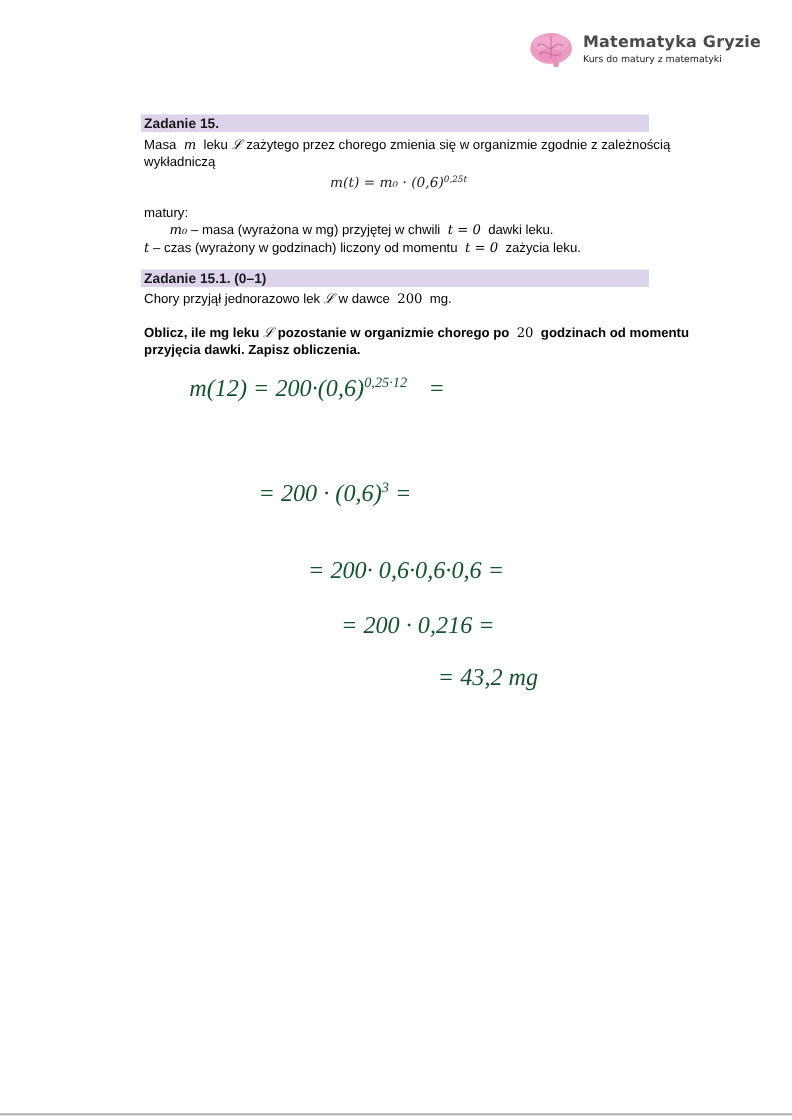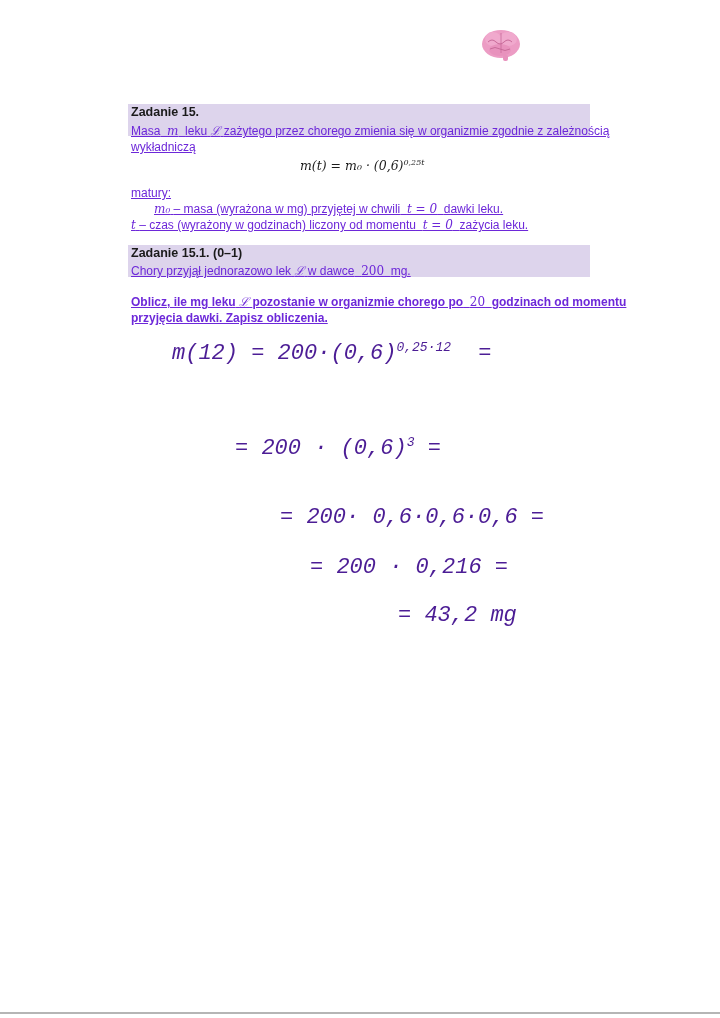--- a/index.html
+++ b/index.html
@@ -8,49 +8,53 @@
       background: #ffffff;
       font-family: "Liberation Sans", sans-serif;
       color: #1c1c1c;
     }
     .logo { position: absolute; left: 480px; top: 27px; display: flex; align-items: center; }
     .brain { width: 42px; height: 36px; margin-right: 8px; }
     .logo-text { display: flex; flex-direction: column; }
     .logo-title { font-family: "DejaVu Sans", sans-serif; font-size: 14.5px; font-weight: bold; color: #4a4a4a; letter-spacing: 0.2px; line-height: 17px; }
     .logo-sub { font-family: "DejaVu Sans", sans-serif; font-size: 8.5px; color: #222; line-height: 12px; }
 
-    .bar { position: absolute; left: 128px; width: 462px; height: 32px; background: #ddd4ec; }
+    .bar { position: absolute; left: 128px; width: 462px; height: 16px; background: #ddd4ec; }
     .bar span { position: absolute; left: 3px; top: 1px; font-size: 12.5px; font-weight: bold; color: #1a1a1a; }
 
-    .txt { position: absolute; left: 131px; font-size: 12px; line-height: 15px; color: #6d28d9; white-space: nowrap; text-decoration: underline; }
+    .txt { position: absolute; left: 131px; font-size: 12px; line-height: 15px; color: #000000; white-space: nowrap; }
     .math { font-family: "DejaVu Serif", serif; font-style: italic; }
     .mathr { font-family: "DejaVu Serif", serif; margin-top: 47px; }
     .formula { position: absolute; left: 300px; top: 158px; font-family: "DejaVu Serif", serif; font-size: 12.5px; }
     .formula sup { font-size: 8px; }
     .bold { font-weight: bold; }
 
-    .hand { position: absolute; font-family: Liberation Mono, monospace; color: #4c1d95; font-size: 22px; white-space: nowrap; font-style: italic; }
+    .hand { position: absolute; font-family: Liberation Serif, serif; color: #14532d; font-size: 22px; white-space: nowrap; font-style: italic; }
     .hand sup { font-size: 13px; }
 
     .bottom-line { position: absolute; left: 0; top: 1012px; width: 720px; height: 2px; background: #b5b5b5; }
   </style>
 </head>
 <body>
 
 <div class="logo">
   <svg class="brain" viewBox="0 0 42 36">
     <ellipse cx="21" cy="17" rx="19" ry="14" fill="#ec9cc4"></ellipse>
     <ellipse cx="13" cy="12" rx="8" ry="7" fill="#f0a9cd"></ellipse>
     <ellipse cx="28" cy="12" rx="9" ry="7" fill="#f0a9cd"></ellipse>
     <ellipse cx="20" cy="23" rx="11" ry="6" fill="#e892bd"></ellipse>
     <path d="M8 15 q4 -4 8 0 q4 4 8 0 q4 -4 8 0" stroke="#c86b99" stroke-width="1" fill="none"></path>
     <path d="M10 22 q5 -3 10 0 q5 3 10 0" stroke="#c86b99" stroke-width="1" fill="none"></path>
     <path d="M21 6 v20" stroke="#c86b99" stroke-width="0.8" fill="none"></path>
     <rect x="23" y="28" width="5" height="6" rx="2" fill="#e892bd"></rect>
   </svg>
+  <div class="logo-text">
+    <span class="logo-title">Matematyka Gryzie</span>
+    <span class="logo-sub">Kurs do matury z matematyki</span>
+  </div>
 </div>
 
 <div class="bar" style="top:104px;">
   <span>Zadanie 15.</span>
 </div>
 
 <div class="txt" style="top:124px;">
   <span>Masa</span>&nbsp;
   <span class="math">m</span>&nbsp;
   <span>leku</span>

